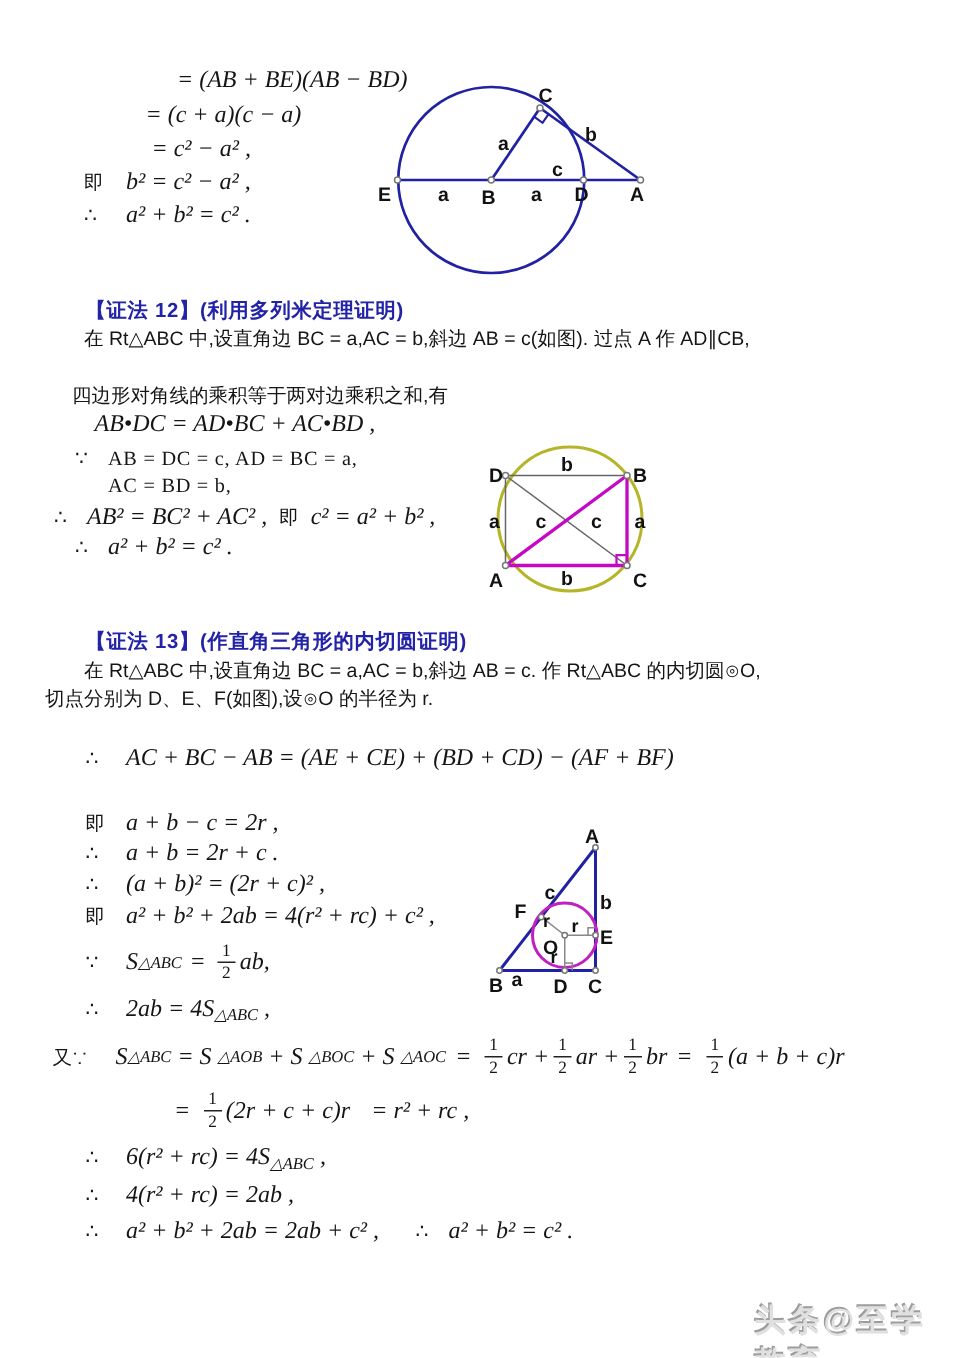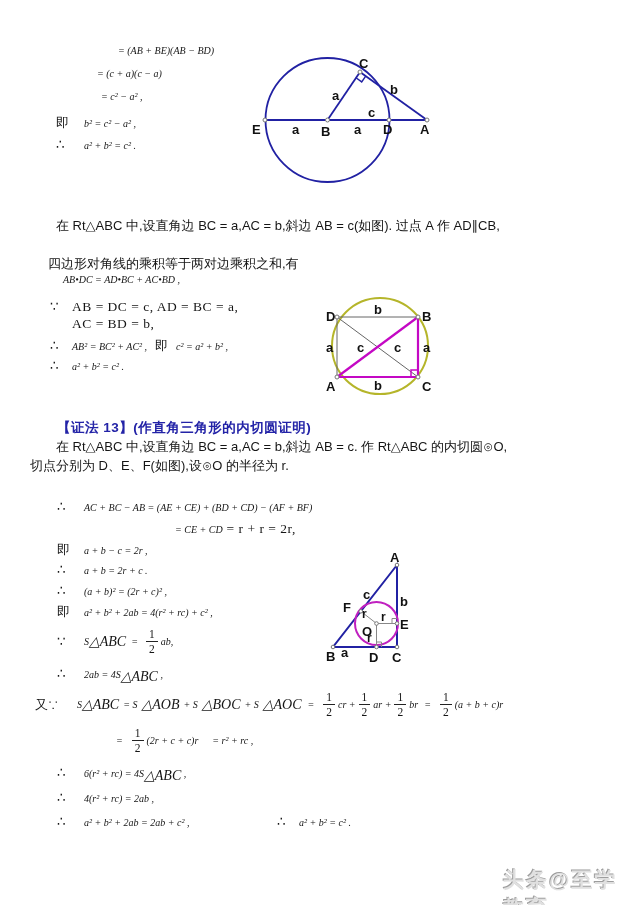--- a/index.html
+++ b/index.html
@@ -1,25 +1,25 @@
 <!DOCTYPE html>
 <html><head>
 <meta charset="utf-8">
 <style>
   html,body{margin:0;padding:0;background:#fff;}
   #page{position:relative;width:640px;height:905px;background:#ffffff;overflow:hidden;}
   .line{position:absolute;white-space:nowrap;color:#151515;}
   .cjk{font-family:"Liberation Sans",sans-serif;font-size:13px;color:#151515;}
   .title{font-family:"Liberation Sans",sans-serif;font-weight:bold;font-size:13.5px;color:#2323a7;letter-spacing:.5px;}
-  .math{font-family:"Liberation Serif",serif;font-style:italic;font-size:10px;color:#151515;}
+  .math{font-family:"Liberation Serif",serif;font-style:italic;font-size:16px;color:#151515;}
   .rom{font-family:"Liberation Serif",serif;font-size:13.5px;color:#151515;letter-spacing:.5px;}
   .lbl{display:inline-block;font-style:normal;font-family:"Liberation Serif",serif;font-size:13.5px;}
   .lblc{display:inline-block;font-family:"Liberation Sans",sans-serif;font-size:13px;font-style:normal;}
   .w22{width:22px;} .w27{width:27px;} .w28{width:28px;} .w42{width:42px;}
-  .msub{font-size:14px;font-style:italic;font-family:"Liberation Serif",serif;vertical-align:-3px;letter-spacing:0;}
+  .msub{font-size:11px;font-style:italic;font-family:"Liberation Serif",serif;vertical-align:-3px;letter-spacing:0;}
   .frac{display:inline-flex;flex-direction:column;align-items:center;vertical-align:-8px;
         font-family:"Liberation Serif",serif;font-style:normal;font-size:11.5px;line-height:1.05;margin:0 3px;color:#151515;}
   .frac .n{border-bottom:1px solid #222;padding:0 3px 1px;}
   .frac .d{padding-top:1px;}
   .fline{display:flex;align-items:center;}
   svg{position:absolute;overflow:visible;}
   svg text{font-family:"Liberation Sans",sans-serif;font-weight:bold;font-size:13px;fill:#111;}
   svg .small{font-size:12px;}
   .watermark{position:absolute;font-family:"Liberation Sans",sans-serif;font-weight:bold;font-size:21px;
              color:#e0e0e0;letter-spacing:2px;
@@ -58,28 +58,29 @@
     <text x="71" y="94">B</text>
     <text x="104" y="92">a</text>
     <text x="133" y="92">D</text>
     <text x="170" y="92">A</text>
     <text x="118" y="75">c</text>
     <text x="82" y="58">a</text>
     <text x="140" y="52">b</text>
     <text x="109" y="26">C</text>
   </svg>
 
+  <div class="line title" style="left:57px;top:198px">【证法 12】(利用多列米定理证明)</div>
   <div class="line cjk" style="left:56px;top:217px">在 Rt△ABC 中,设直角边 BC = a,AC = b,斜边 AB = c(如图). 过点 A 作 AD∥CB,</div>
   <div class="line cjk" style="left:48px;top:255px">四边形对角线的乘积等于两对边乘积之和,有</div>
   <div class="line" style="left:50px;top:297px">
     <span class="lbl w22">∵</span><span class="rom">AB = DC = c, AD = BC = a,</span>
   </div>
   <div class="line math" style="left:63px;top:274px">AB•DC = AD•BC + AC•BD ,</div>
   <div class="line rom" style="left:72px;top:316px">AC = BD = b,</div>
-  <div class="line" style="left:50px;top:336px">
+  <div class="line" style="left:36px;top:336px">
     <span class="lbl w22">∴</span><span class="math">AB² = BC² + AC² ,</span><span class="cjk" style="margin:0 8px">即</span><span class="math">c² = a² + b² ,</span>
   </div>
   <div class="line" style="left:50px;top:356px">
     <span class="lbl w22">∴</span><span class="math">a² + b² = c² .</span>
   </div>
 
   <svg style="left:325px;top:290px" width="115" height="112" viewBox="0 0 115 112">
     <circle cx="55" cy="56" r="48" fill="none" stroke="#b5b52a" stroke-width="2"></circle>
     <line x1="12" y1="27" x2="93" y2="27" stroke="#666" stroke-width="1"></line>
     <line x1="12" y1="27" x2="12" y2="87" stroke="#666" stroke-width="1"></line>
@@ -104,23 +105,20 @@
     <text x="98" y="62">a</text>
     <text x="32" y="62">c</text>
     <text x="69" y="62">c</text>
   </svg>
 
   <div class="line title" style="left:57px;top:419px">【证法 13】(作直角三角形的内切圆证明)</div>
   <div class="line cjk" style="left:56px;top:438px">在 Rt△ABC 中,设直角边 BC = a,AC = b,斜边 AB = c. 作 Rt△ABC 的内切圆⊙O,</div>
   <div class="line cjk" style="left:30px;top:457px">切点分别为 D、E、F(如图),设⊙O 的半径为 r.</div>
   <div class="line" style="left:57px;top:497px">
     <span class="lbl w27">∴</span><span class="math">AC + BC − AB = (AE + CE) + (BD + CD) − (AF + BF)</span>
-  </div>
-  <div class="line" style="left:175px;top:519px">
-    <span class="math">= CE + CD</span><span class="rom"> = r + r = 2r,</span>
   </div>
   <div class="line" style="left:57px;top:540px">
     <span class="lblc w27">即</span><span class="math">a + b − c = 2r ,</span>
   </div>
   <div class="line" style="left:57px;top:560px">
     <span class="lbl w27">∴</span><span class="math">a + b = 2r + c .</span>
   </div>
   <div class="line" style="left:57px;top:581px">
     <span class="lbl w27">∴</span><span class="math">(a + b)² = (2r + c)² ,</span>
   </div>

